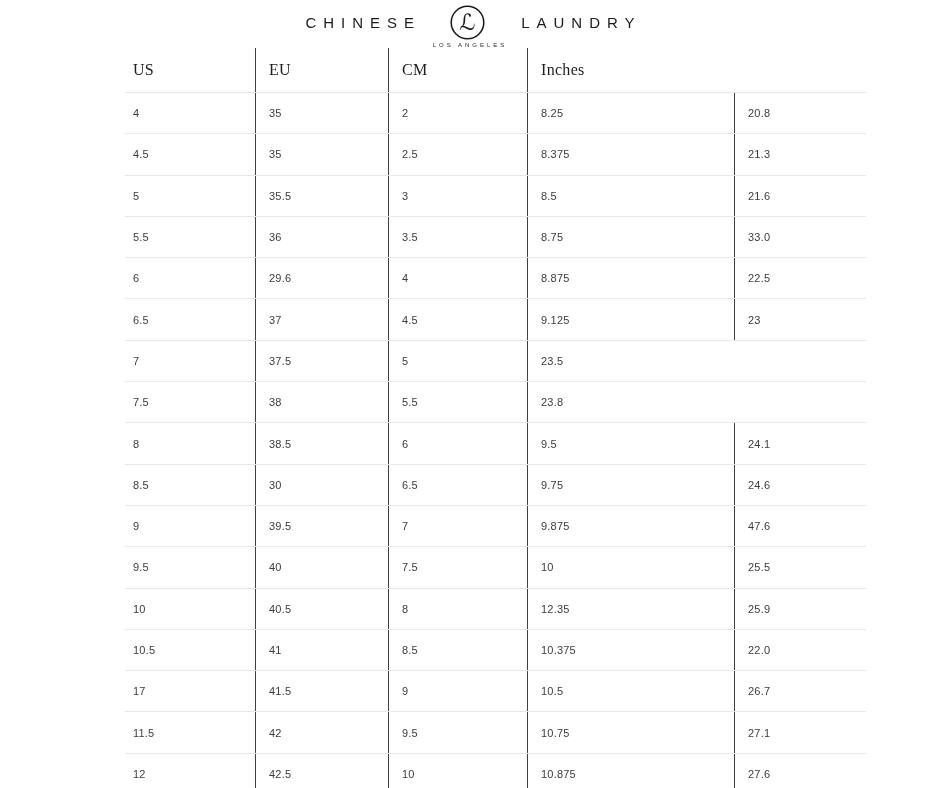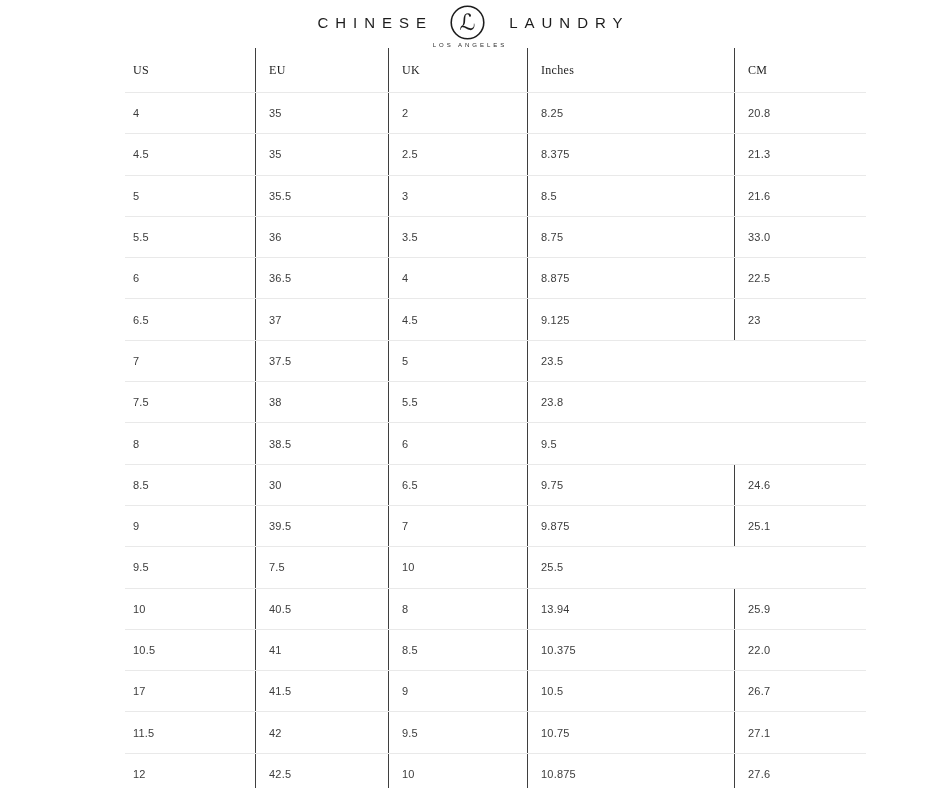--- a/index.html
+++ b/index.html
@@ -19,21 +19,21 @@
     top: 4px;
     left: 0;
     width: 100%;
     display: flex;
     flex-direction: column;
     align-items: center;
   }
   .brand-line {
     display: flex;
     align-items: center;
-    gap: 16px;
+    gap: 28px;
   }
   .brand-word {
     font-size: 15px;
     letter-spacing: 7px;
     color: #1c1c1c;
     font-weight: 500;
     text-indent: 7px; 
     white-space: nowrap;
   }
   .monogram {
@@ -66,21 +66,21 @@
   .cell {
     display: flex;
     align-items: center;
     padding-left: 13px;
     overflow: hidden;
   }
   .cell.col0 { padding-left: 8px; }
   .cell:not(.col0) { border-left: 1px solid #3f3f3f; }
   .header-cell {
     font-family: "Liberation Serif", serif;
-    font-size: 12px;
+    font-size: 16px;
     color: #1e1e1e;
     letter-spacing: 0.3px;
   }
   .data-cell {
     font-size: 11px;
     color: #3c3c3c;
     letter-spacing: 0.2px;
   }
 </style>
 </head>
@@ -97,23 +97,22 @@
       </svg>
       <span class="brand-word">LAUNDRY</span>
     </div>
     <div class="brand-tagline">LOS ANGELES</div>
   </div>
 
   <div class="size-table">
     <div class="trow header">
         <div class="cell header-cell col0">US</div>
         <div class="cell header-cell col1">EU</div>
-        <div class="cell header-cell col2">UK</div>
+        <div class="cell header-cell col4">CM</div>
         <div class="cell header-cell col3">Inches</div>
-        <div class="cell header-cell col4">CM</div>
       </div>
     <div id="table-body">
         <div class="trow data">
           <div class="cell data-cell col0">4</div>
           <div class="cell data-cell col1">35</div>
           <div class="cell data-cell col2">2</div>
           <div class="cell data-cell col3">8.25</div>
           <div class="cell data-cell col4">20.8</div>
         </div>
         <div class="trow data">
@@ -132,21 +131,21 @@
         </div>
         <div class="trow data">
           <div class="cell data-cell col0">5.5</div>
           <div class="cell data-cell col1">36</div>
           <div class="cell data-cell col2">3.5</div>
           <div class="cell data-cell col3">8.75</div>
           <div class="cell data-cell col4">33.0</div>
         </div>
         <div class="trow data">
           <div class="cell data-cell col0">6</div>
-          <div class="cell data-cell col1">36.5</div>
+          <div class="cell data-cell col1">29.6</div>
           <div class="cell data-cell col2">4</div>
           <div class="cell data-cell col3">8.875</div>
           <div class="cell data-cell col4">22.5</div>
         </div>
         <div class="trow data">
           <div class="cell data-cell col0">6.5</div>
           <div class="cell data-cell col1">37</div>
           <div class="cell data-cell col2">4.5</div>
           <div class="cell data-cell col3">9.125</div>
           <div class="cell data-cell col4">23</div>
@@ -161,46 +160,48 @@
           <div class="cell data-cell col0">7.5</div>
           <div class="cell data-cell col1">38</div>
           <div class="cell data-cell col2">5.5</div>
           <div class="cell data-cell col4">23.8</div>
         </div>
         <div class="trow data">
           <div class="cell data-cell col0">8</div>
           <div class="cell data-cell col1">38.5</div>
           <div class="cell data-cell col2">6</div>
           <div class="cell data-cell col3">9.5</div>
+          <div class="cell data-cell col4">24.1</div>
         </div>
         <div class="trow data">
           <div class="cell data-cell col0">8.5</div>
           <div class="cell data-cell col1">30</div>
           <div class="cell data-cell col2">6.5</div>
           <div class="cell data-cell col3">9.75</div>
           <div class="cell data-cell col4">24.6</div>
         </div>
         <div class="trow data">
           <div class="cell data-cell col0">9</div>
           <div class="cell data-cell col1">39.5</div>
           <div class="cell data-cell col2">7</div>
           <div class="cell data-cell col3">9.875</div>
-          <div class="cell data-cell col4">25.1</div>
+          <div class="cell data-cell col4">47.6</div>
         </div>
         <div class="trow data">
           <div class="cell data-cell col0">9.5</div>
+          <div class="cell data-cell col1">40</div>
           <div class="cell data-cell col2">7.5</div>
           <div class="cell data-cell col3">10</div>
           <div class="cell data-cell col4">25.5</div>
         </div>
         <div class="trow data">
           <div class="cell data-cell col0">10</div>
           <div class="cell data-cell col1">40.5</div>
           <div class="cell data-cell col2">8</div>
-          <div class="cell data-cell col3">13.94</div>
+          <div class="cell data-cell col3">12.35</div>
           <div class="cell data-cell col4">25.9</div>
         </div>
         <div class="trow data">
           <div class="cell data-cell col0">10.5</div>
           <div class="cell data-cell col1">41</div>
           <div class="cell data-cell col2">8.5</div>
           <div class="cell data-cell col3">10.375</div>
           <div class="cell data-cell col4">22.0</div>
         </div>
         <div class="trow data">

